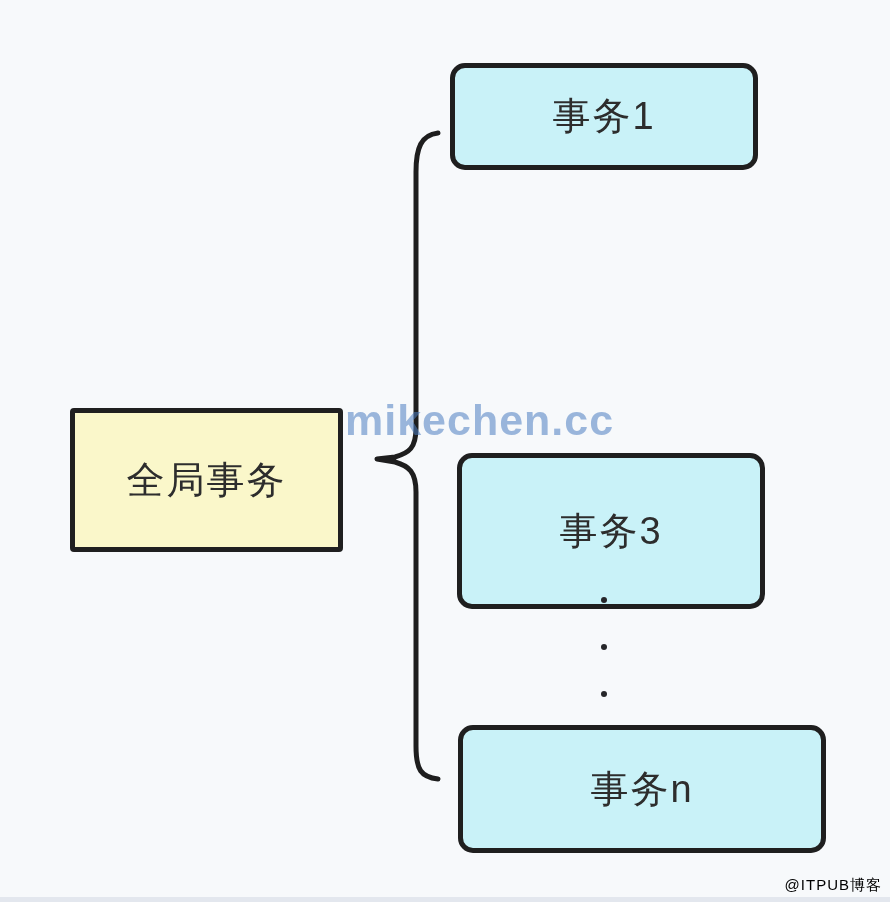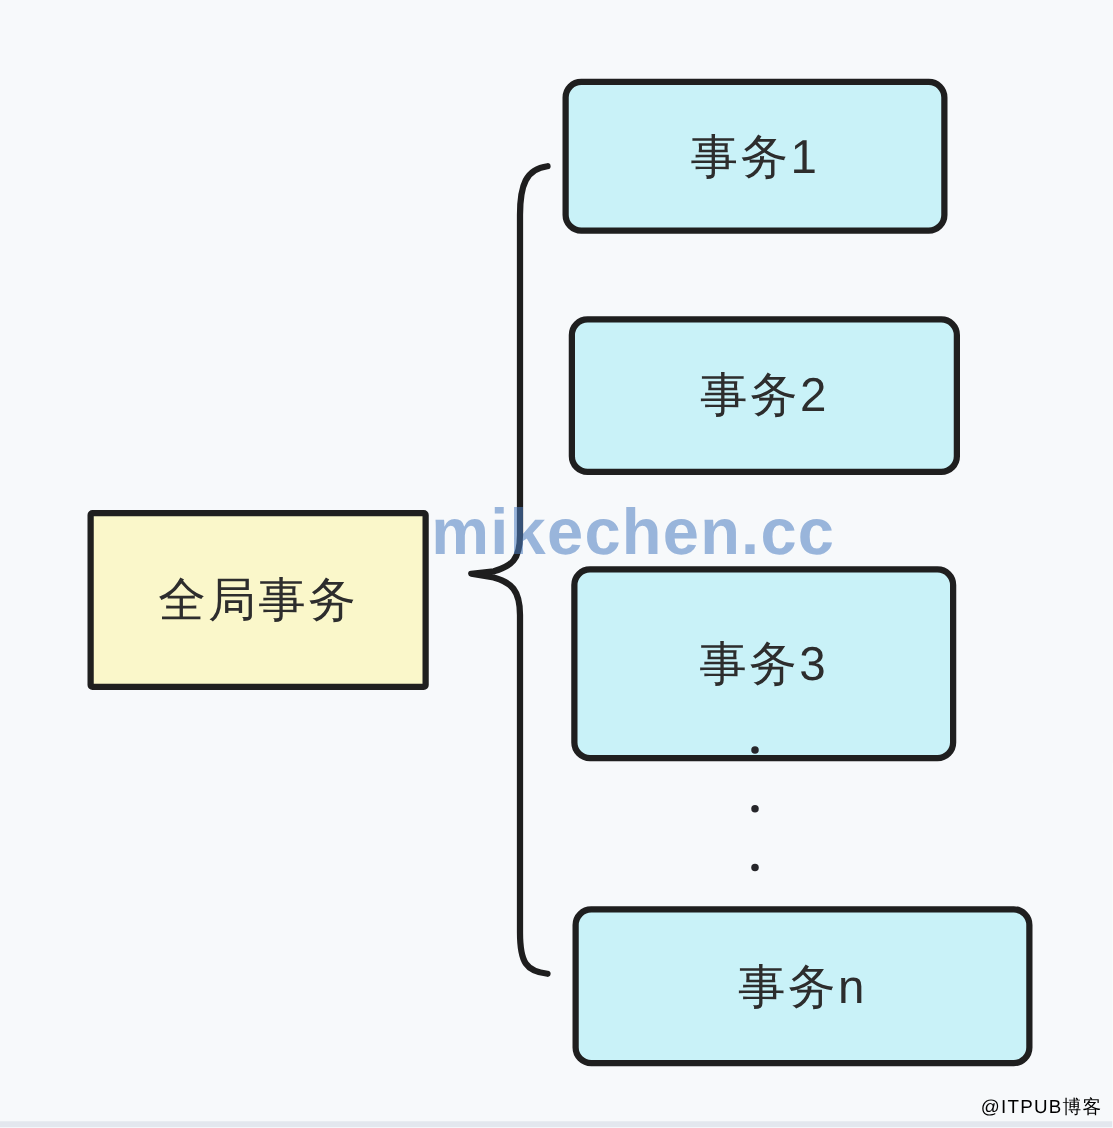--- a/index.html
+++ b/index.html
@@ -31,39 +31,39 @@
   }
   .node.root{
     left:70px;top:408px;width:273px;height:144px;
     background:#faf7ca;
     border-radius:4px;
   }
   .node.child{
     background:#c9f2f8;
     border-radius:15px;
   }
-  .child.c1{left:450px;top:63px;width:308px;height:124px;}
+  .child.c1{left:450px;top:63px;width:308px;height:107px;}
   .child.c2{left:455px;top:253px;width:313px;height:127px;}
   .child.c3{left:457px;top:453px;width:308px;height:156px;}
   .child.cn{left:458px;top:725px;width:368px;height:128px;}
   .brace-svg{
     position:absolute;left:0;top:0;
     pointer-events:none;
   }
   .ellipsis{
     position:absolute;left:600px;top:597px;width:8px;height:100px;
     display:flex;flex-direction:column;justify-content:space-between;align-items:center;
   }
   .dot{
     width:6px;height:6px;border-radius:50%;
     background:#26262a;
   }
   .wm-center{
     position:absolute;left:345px;top:396px;
-    font-size:52px;
+    font-size:43px;
     font-weight:600;
     letter-spacing:1px;
     color:rgba(77,126,193,0.55);
     text-align:right;
   }
   .wm-footer{
     position:absolute;right:8px;top:876px;
     font-size:15px;
     color:#000000;
     letter-spacing:1px;
@@ -87,23 +87,20 @@
   </svg>
 
   <div class="node root">
     <span>全局事务</span>
   </div>
 
   <div class="node child c1">
     <span>事务1</span>
   </div>
 
-  <div class="node child c2">
-    <span>事务2</span>
-  </div>
 
   <div class="node child c3">
     <span>事务3</span>
   </div>
 
   <div class="node child cn">
     <span>事务n</span>
   </div>
 
   <div class="ellipsis">

